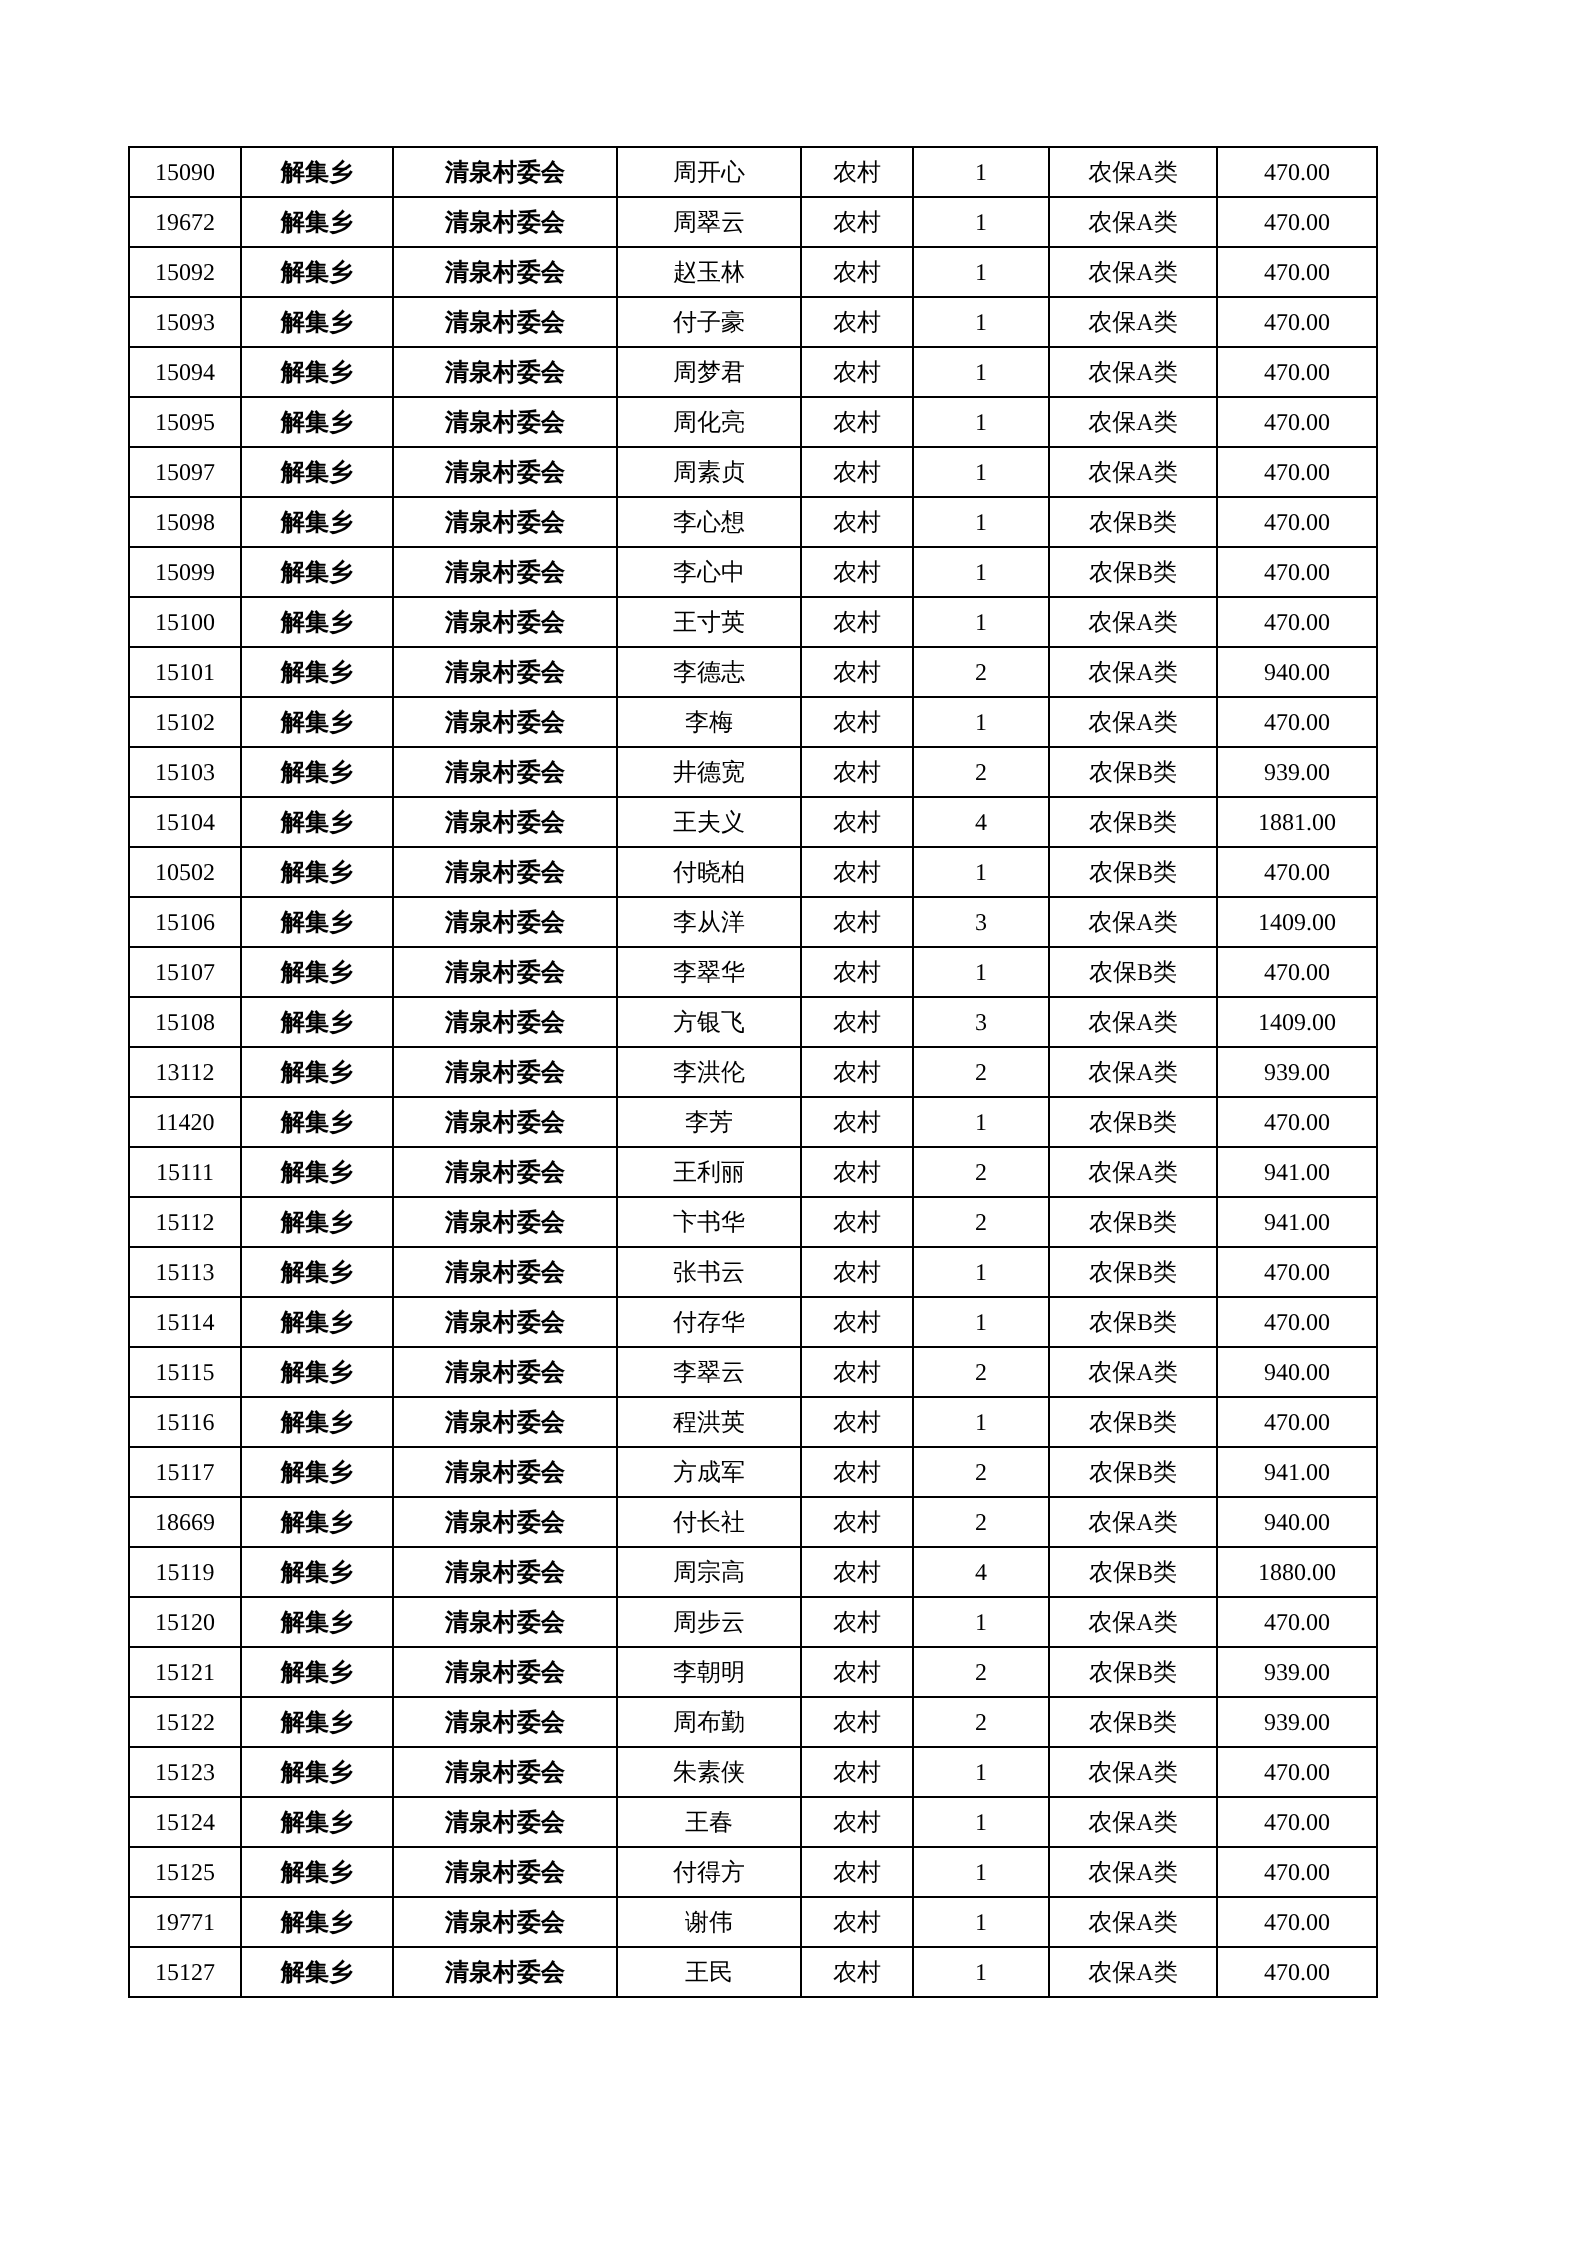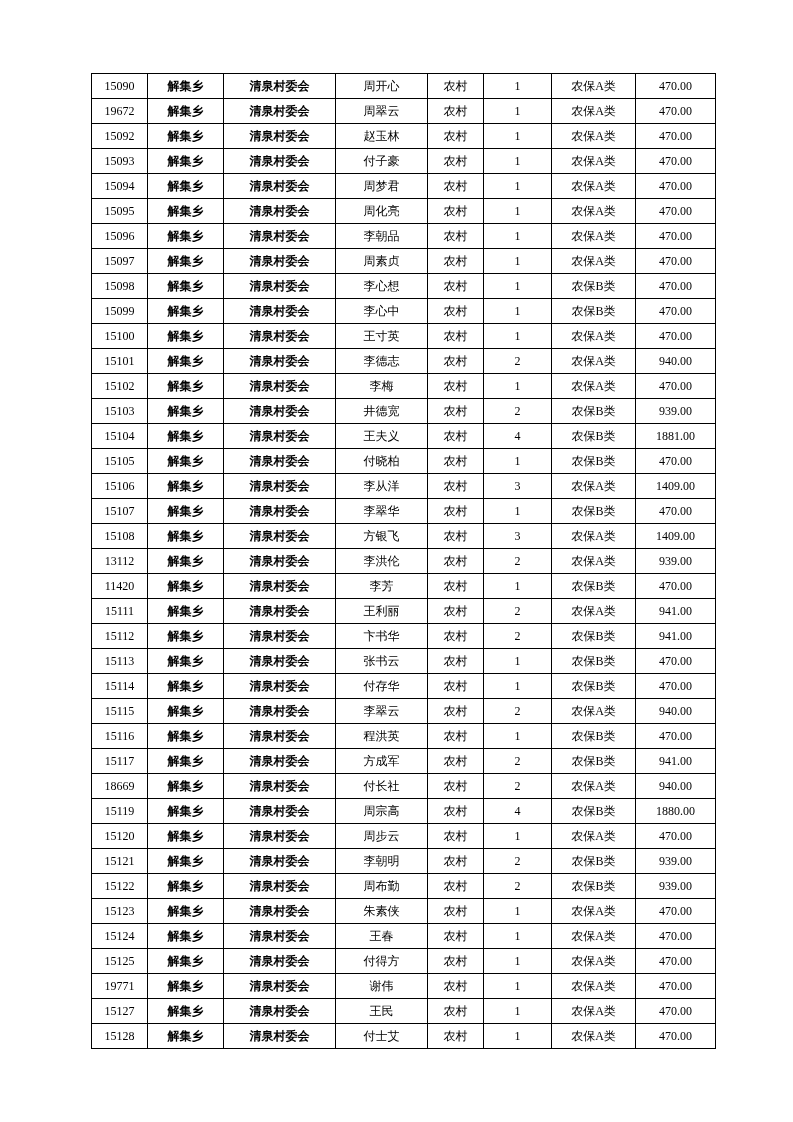--- a/index.html
+++ b/index.html
@@ -12,21 +12,20 @@
     height: 1122px;
     font-family: "Liberation Serif", serif;
     color: #000000;
   }
   .page {
     position: relative;
     width: 729px;
     height: 1122px;
     background: #ffffff;
     overflow: hidden;
-    margin-left: 27px;
   }
   table.benefits {
     position: absolute;
     left: 64px;
     top: 73px;
     border-collapse: collapse;
     table-layout: fixed;
   }
   table.benefits td {
     border: 1px solid #000000;
@@ -124,30 +123,20 @@
           <td class="cell-id">15095</td>
           <td class="cell-township">解集乡</td>
           <td class="cell-village">清泉村委会</td>
           <td class="cell-name">周化亮</td>
           <td class="cell-residence">农村</td>
           <td class="cell-count">1</td>
           <td class="cell-category">农保A类</td>
           <td class="cell-amount">470.00</td>
         </tr>
         <tr>
-          <td class="cell-id">15096</td>
-          <td class="cell-township">解集乡</td>
-          <td class="cell-village">清泉村委会</td>
-          <td class="cell-name">李朝品</td>
-          <td class="cell-residence">农村</td>
-          <td class="cell-count">1</td>
-          <td class="cell-category">农保A类</td>
-          <td class="cell-amount">470.00</td>
-        </tr>
-        <tr>
           <td class="cell-id">15097</td>
           <td class="cell-township">解集乡</td>
           <td class="cell-village">清泉村委会</td>
           <td class="cell-name">周素贞</td>
           <td class="cell-residence">农村</td>
           <td class="cell-count">1</td>
           <td class="cell-category">农保A类</td>
           <td class="cell-amount">470.00</td>
         </tr>
         <tr>
@@ -214,21 +203,21 @@
           <td class="cell-id">15104</td>
           <td class="cell-township">解集乡</td>
           <td class="cell-village">清泉村委会</td>
           <td class="cell-name">王夫义</td>
           <td class="cell-residence">农村</td>
           <td class="cell-count">4</td>
           <td class="cell-category">农保B类</td>
           <td class="cell-amount">1881.00</td>
         </tr>
         <tr>
-          <td class="cell-id">15105</td>
+          <td class="cell-id">10502</td>
           <td class="cell-township">解集乡</td>
           <td class="cell-village">清泉村委会</td>
           <td class="cell-name">付晓柏</td>
           <td class="cell-residence">农村</td>
           <td class="cell-count">1</td>
           <td class="cell-category">农保B类</td>
           <td class="cell-amount">470.00</td>
         </tr>
         <tr>
           <td class="cell-id">15106</td>
@@ -438,30 +427,20 @@
           <td class="cell-residence">农村</td>
           <td class="cell-count">1</td>
           <td class="cell-category">农保A类</td>
           <td class="cell-amount">470.00</td>
         </tr>
         <tr>
           <td class="cell-id">15127</td>
           <td class="cell-township">解集乡</td>
           <td class="cell-village">清泉村委会</td>
           <td class="cell-name">王民</td>
-          <td class="cell-residence">农村</td>
-          <td class="cell-count">1</td>
-          <td class="cell-category">农保A类</td>
-          <td class="cell-amount">470.00</td>
-        </tr>
-        <tr>
-          <td class="cell-id">15128</td>
-          <td class="cell-township">解集乡</td>
-          <td class="cell-village">清泉村委会</td>
-          <td class="cell-name">付士艾</td>
           <td class="cell-residence">农村</td>
           <td class="cell-count">1</td>
           <td class="cell-category">农保A类</td>
           <td class="cell-amount">470.00</td>
         </tr>
       </tbody>
   </table>
 </div>
 
 </body></html>

